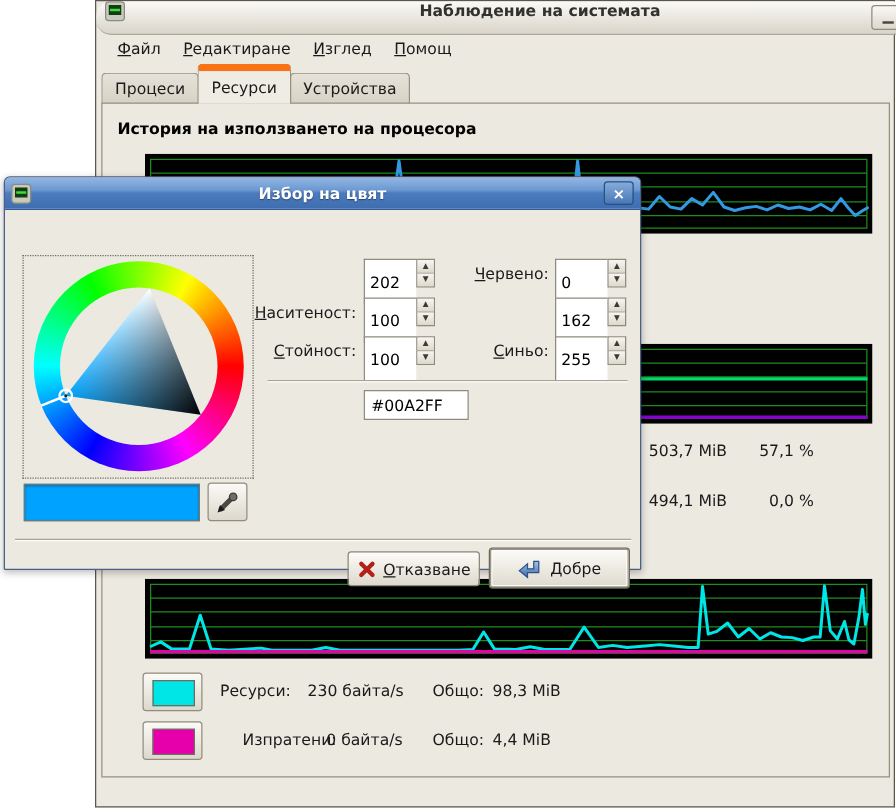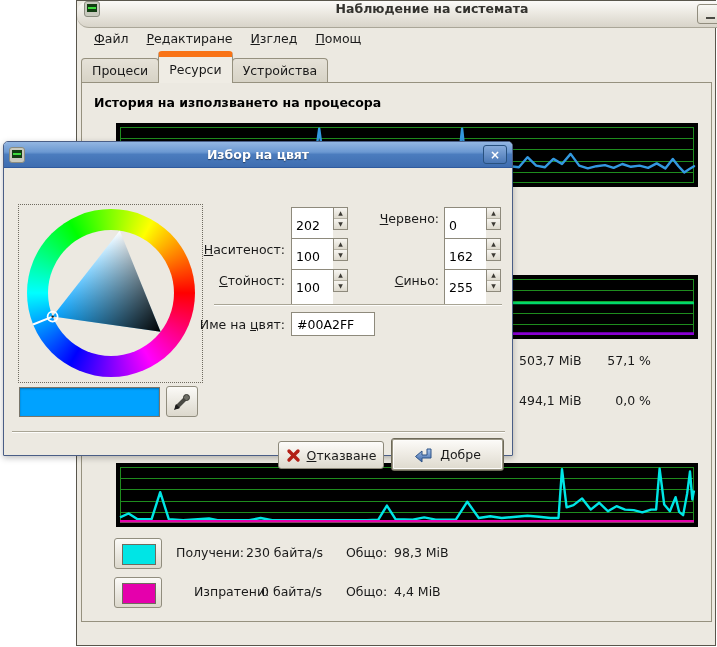--- a/index.html
+++ b/index.html
@@ -175,21 +175,21 @@
         <line x1="4.5" y1="38.5" x2="577.5" y2="38.5"></line>
         <line x1="4.5" y1="49.5" x2="577.5" y2="49.5"></line>
       </g>
       <polyline fill="none" stroke-width="2.4" stroke-linejoin="round" points="4.0,54.4 12.6,50.5 21.2,56.1 35.6,56.1 44.2,29.2 52.8,56.1 67.1,57.2 93.0,55.5 101.6,57.2 133.2,57.2 144.6,55.0 156.1,57.2 193.4,57.2 250.8,57.2 262.3,56.6 270.9,42.6 279.5,56.1 296.7,56.6 308.2,54.4 319.7,56.6 339.8,56.6 351.3,38.7 362.8,55.0 374.2,53.3 385.7,55.0 400.1,53.8 411.5,52.7 423.0,53.8 434.5,55.0 442.5,55.0 446.0,6.2 450.6,44.3 457.5,42.1 466.1,35.4 474.7,46.6 483.3,39.8 491.9,48.2 500.5,43.2 509.1,46.6 517.7,47.1 526.3,49.4 535.0,46.6 540.1,46.6 543.6,5.7 548.2,41.5 553.9,48.2 559.6,34.2 563.1,48.8 567.1,52.2 571.1,30.9 574.0,8.5 576.3,36.5 578.0,27.5" stroke="#00e5e5"></polyline>
       <polyline fill="none" stroke-width="2.6" stroke-linejoin="round" points="4.0,58.3 578.0,58.3" stroke="#e500ac"></polyline>
     </svg>
 
     <div class="legend-btn" style="left:37px;top:537px;">
       <div class="swatch" style="background: rgb(0, 229, 229);"></div>
     </div>
-    <span class="legtext" style="left:99px;top:544px;">Получени:</span>
+    <span class="legtext" style="left:99px;top:544px;">Ресурси:</span>
     <span class="legtext" style="left:169px;top:544px;">230 байта/s</span>
     <span class="legtext" style="left:269px;top:544px;">Общо:</span>
     <span class="legtext" style="left:317px;top:544px;">98,3 MiB</span>
 
     <div class="legend-btn" style="left:37px;top:576px;">
       <div class="swatch" style="background: rgb(229, 0, 172);"></div>
     </div>
     <span class="legtext" style="left:117px;top:583px;">Изпратени:</span>
     <span class="legtext" style="left:184px;top:583px;">0 байта/s</span>
     <span class="legtext" style="left:269px;top:583px;">Общо:</span>
@@ -282,21 +282,20 @@
       <div class="spin" style="left:440px;top:102px;">
         <input value="255" style="">
         <div class="spin-btns">
             <div class="sb">▲</div>
             <div class="sb">▼</div>
           </div>
       </div>
 
       <div class="sep" style="left:210px;top:137px;width:288px;"></div>
 
-      <span class="fieldrow-label" style="left:186px;top:146px;width:95px;">Име на <u>ц</u>вят:</span>
       <input class="entry" style="left: 287px; top: 145px; width: 84px;" value="#00A2FF">
 
       <div class="preview" style="background: rgb(0, 162, 255);"></div>
 
       <div class="dropper-btn">
         <svg width="20" height="20">
           <line x1="5" y1="15" x2="13" y2="7" stroke="#4a4a44" stroke-width="4" stroke-linecap="round"></line>
           <circle cx="14.5" cy="5.5" r="3" fill="#6e6e66" stroke="#3a3a34" stroke-width="1"></circle>
           <polygon points="2,18 4,12 8,16" fill="#1a1a1a"></polygon>
         </svg>

